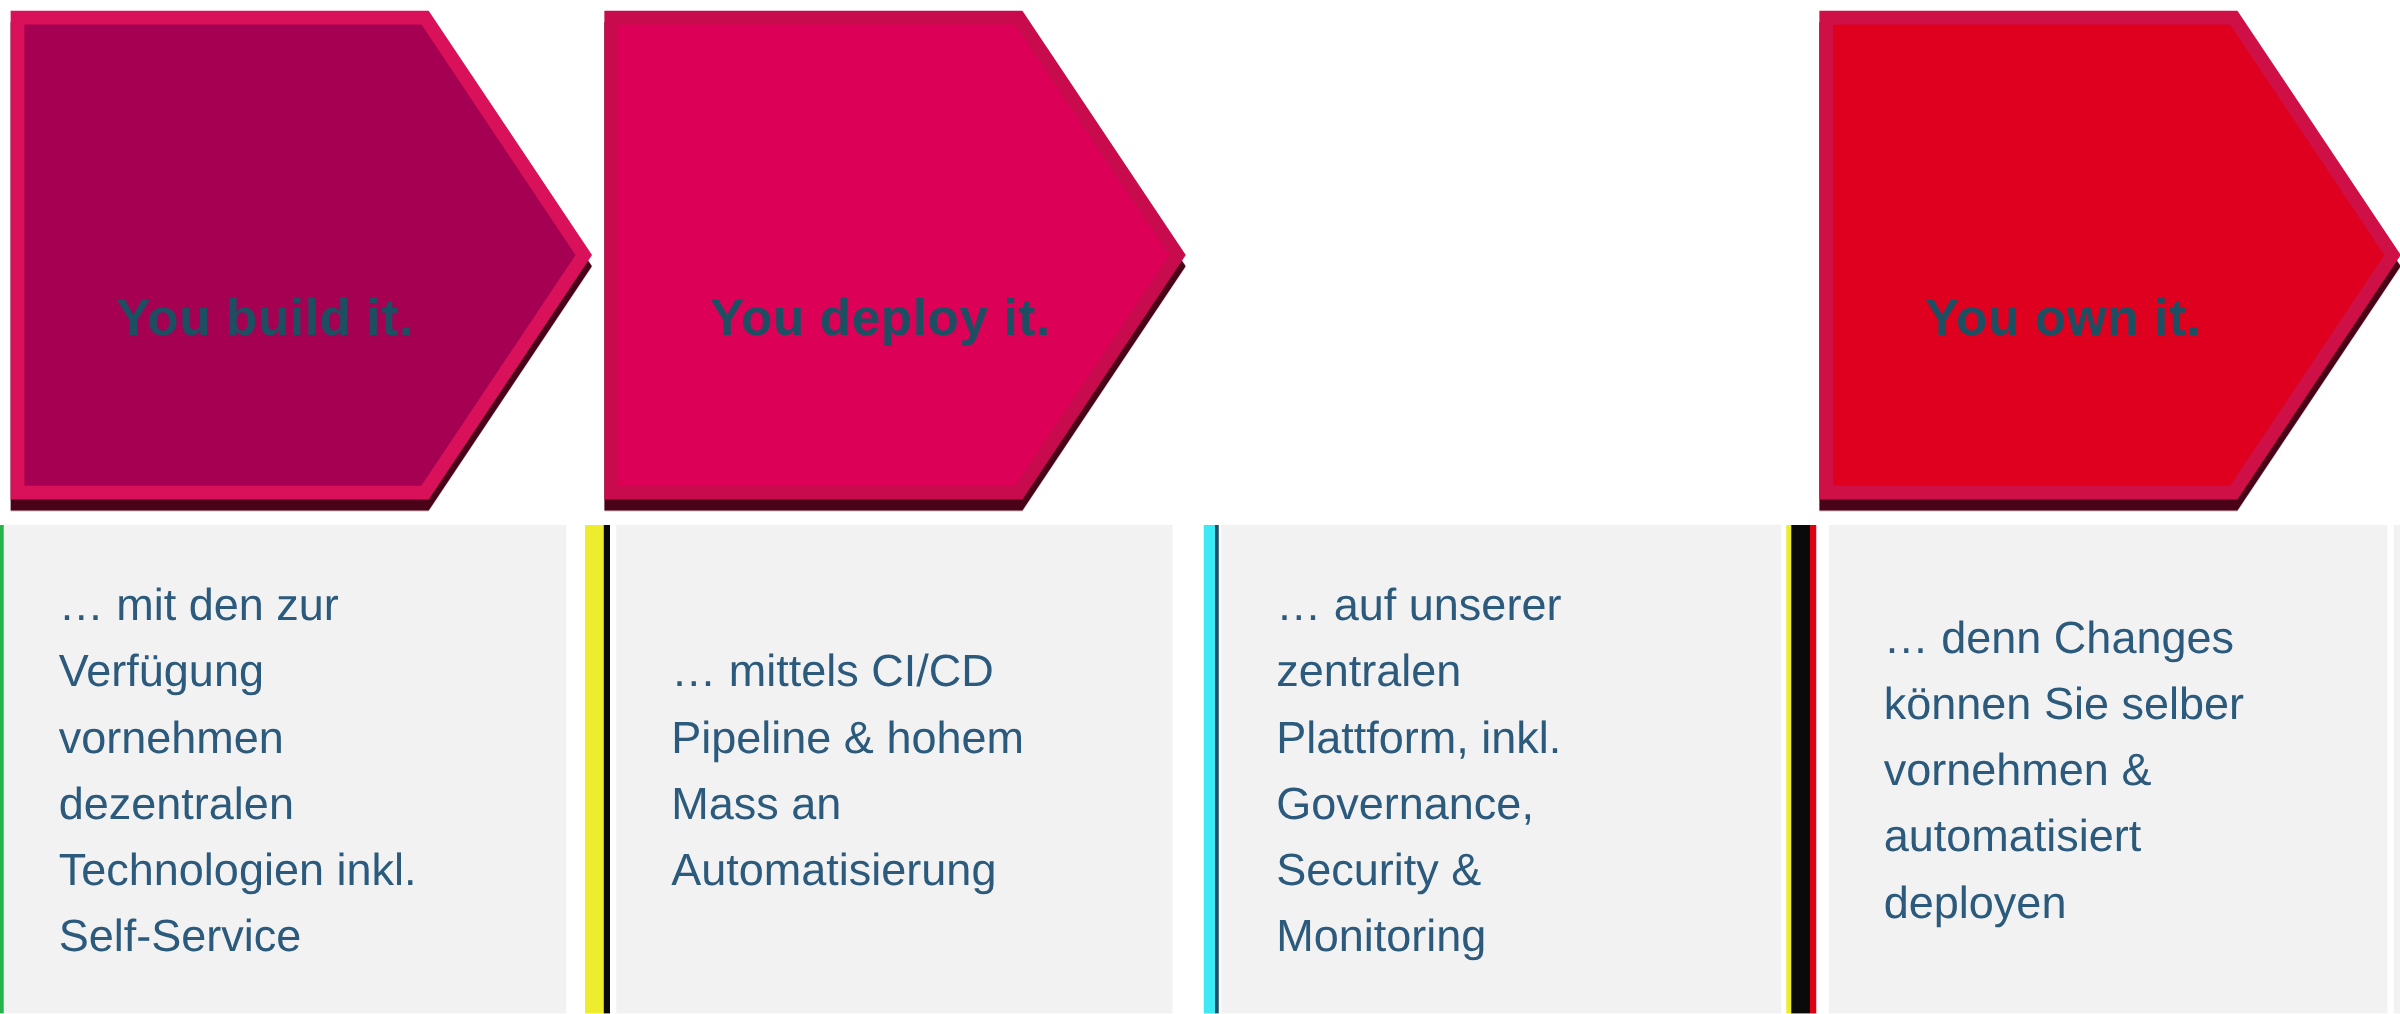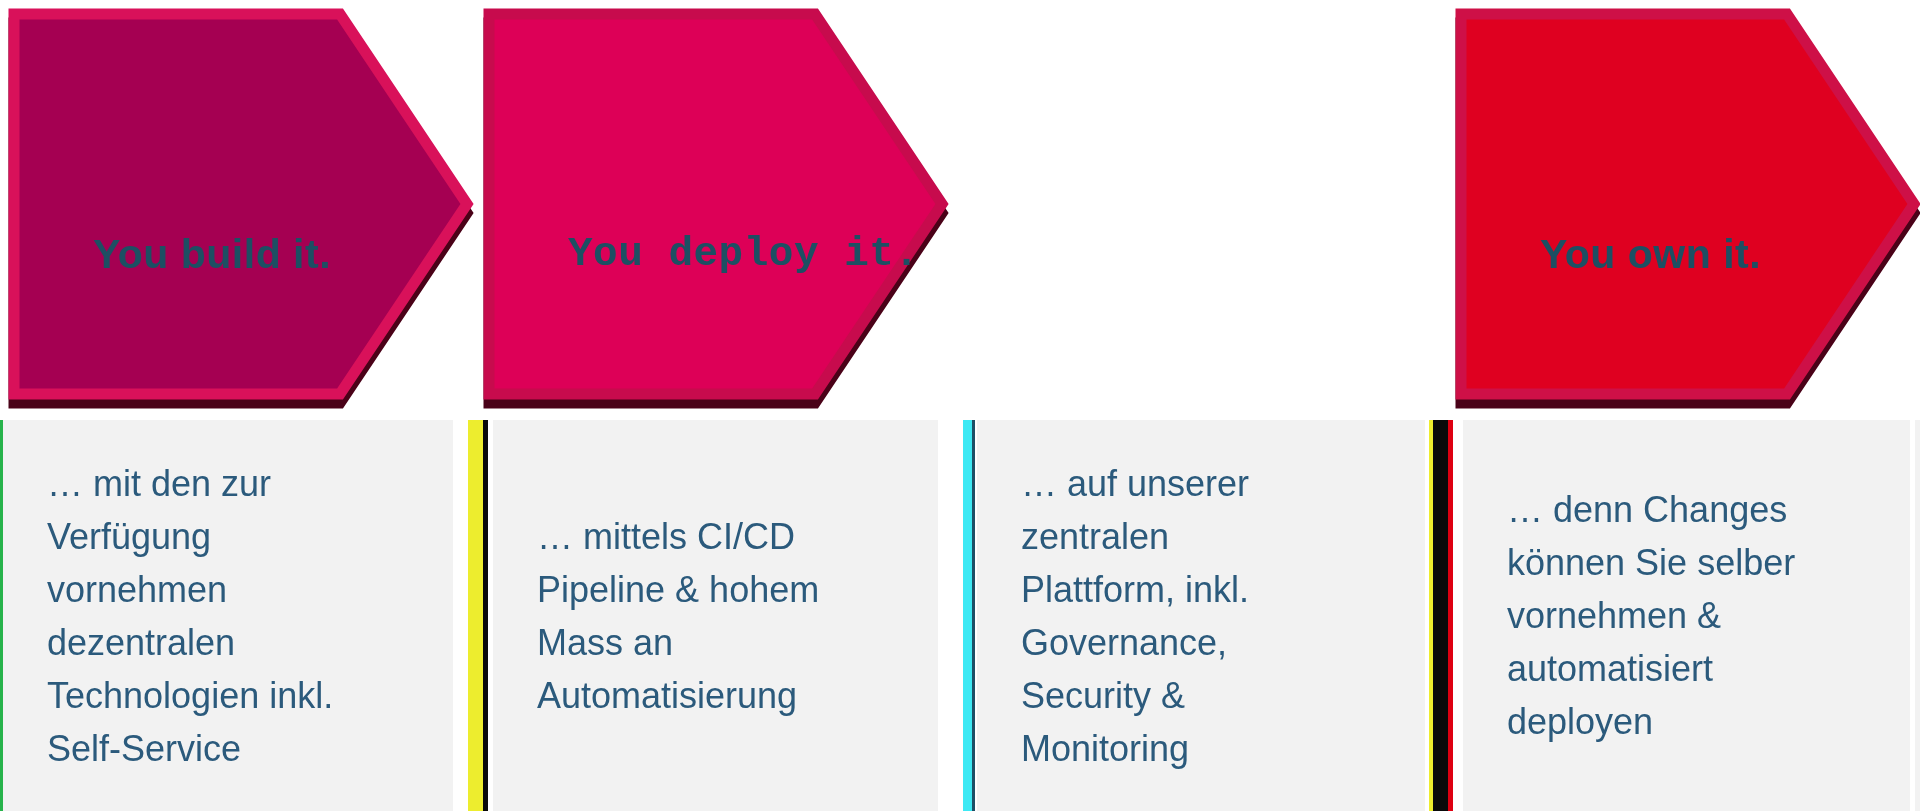--- a/index.html
+++ b/index.html
@@ -75,21 +75,21 @@
 
 <div class="canvas">
 
   <div class="step" style="left: 8px; --shadow: #4A0218;">
     <svg width="465" height="392" viewBox="0 0 465 392">
       <polygon points="6,6 332,6 459,196 332,386 6,386" stroke-width="11" stroke-linejoin="miter" style="fill: rgb(165, 0, 82); stroke: rgb(217, 17, 90);"></polygon>
     </svg>
     <div class="arrow-label">You build it.</div>
   </div>
 
-  <div class="step" style="left: 483px; font-family: Liberation Mono, monospace; --shadow: #4A0218;">
+  <div class="step" style="left: 483px; --shadow: #4A0218;">
     <svg width="465" height="392" viewBox="0 0 465 392">
       <polygon points="6,6 332,6 459,196 332,386 6,386" stroke-width="11" stroke-linejoin="miter" style="fill: rgb(221, 0, 87); stroke: rgb(199, 11, 77);"></polygon>
     </svg>
     <div class="arrow-label">You deploy it.</div>
   </div>
 
 
   <div class="step" style="left: 1455px; padding-left: 20px; --shadow: #4A0218;">
     <svg width="465" height="392" viewBox="0 0 465 392">
       <polygon points="6,6 332,6 459,196 332,386 6,386" stroke-width="11" stroke-linejoin="miter" style="fill: rgb(223, 0, 32); stroke: rgb(206, 16, 71);"></polygon>

